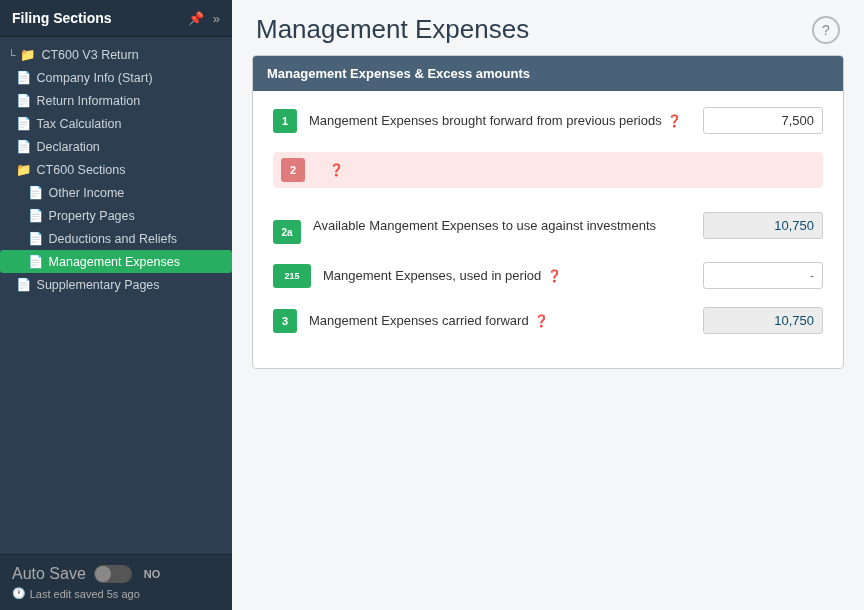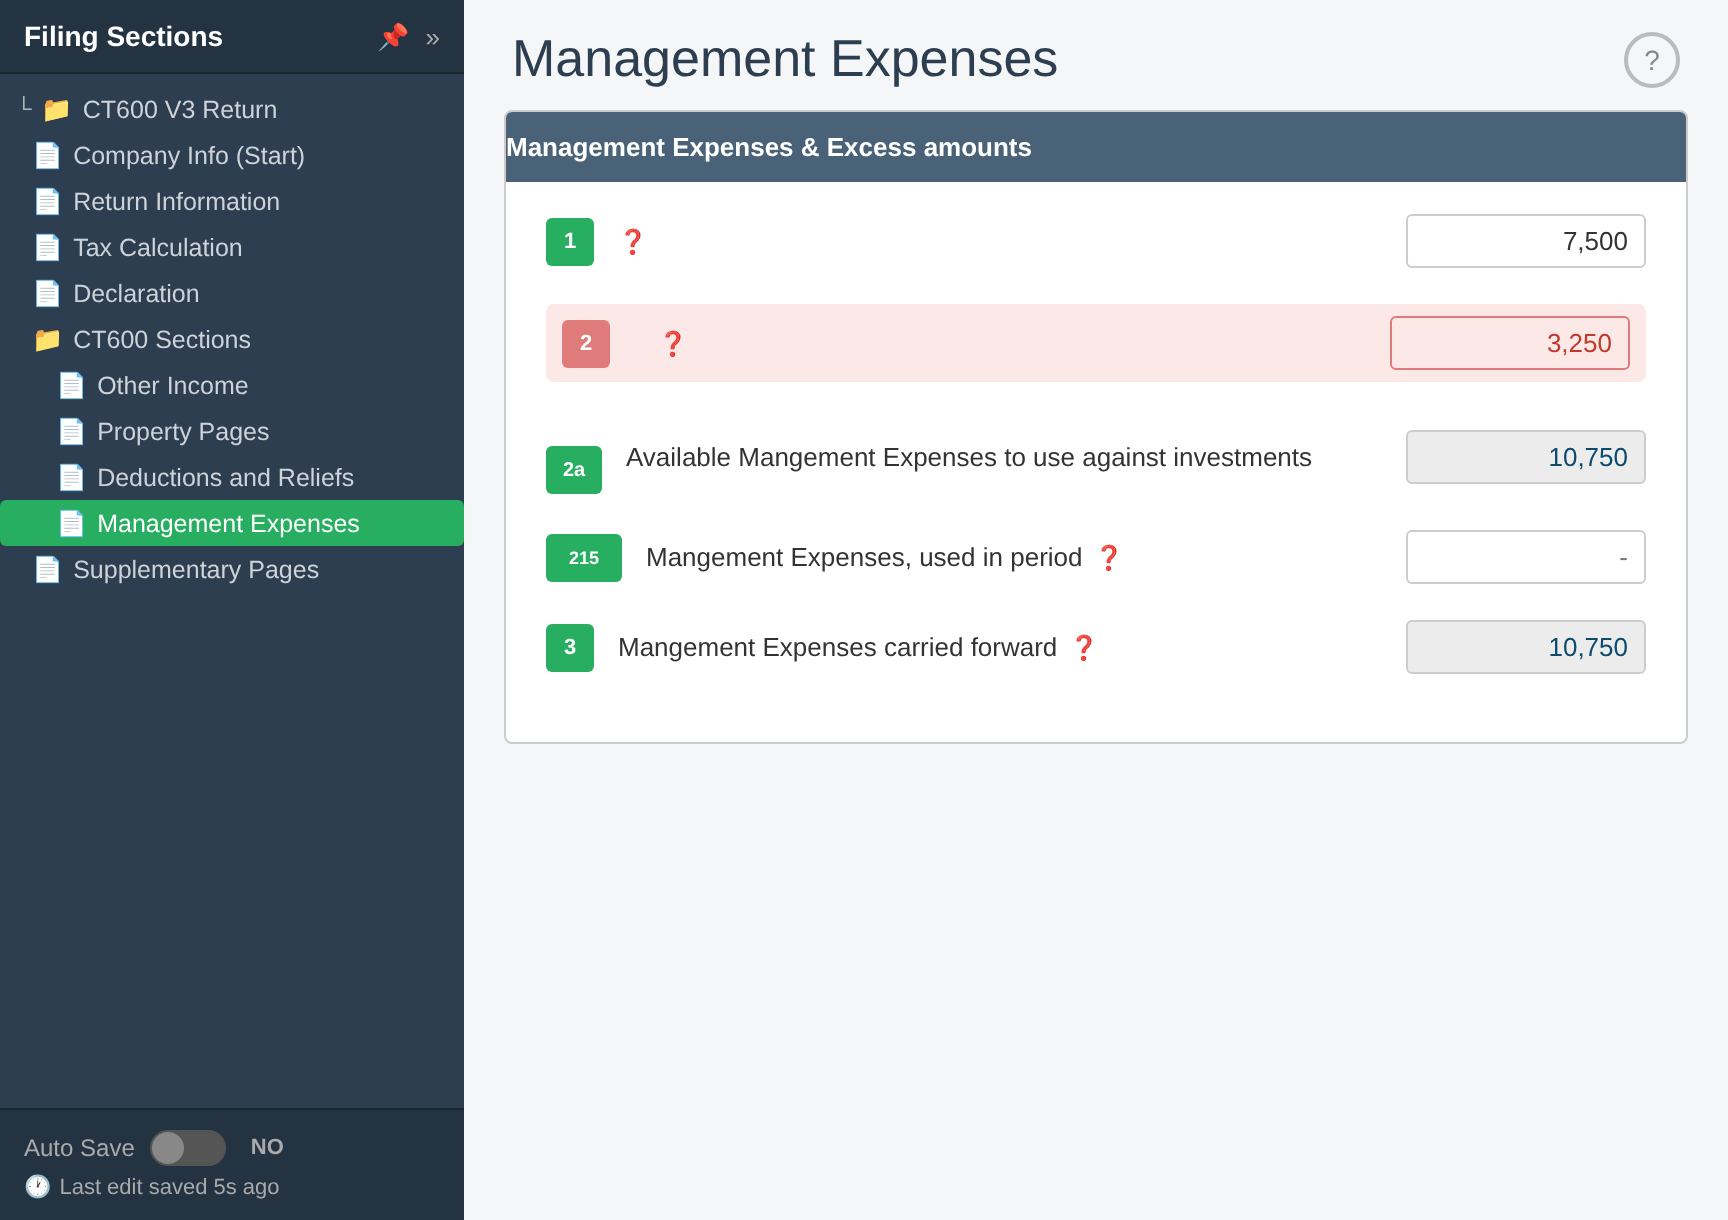--- a/index.html
+++ b/index.html
@@ -12,35 +12,35 @@
     .sidebar-header { background: #243342; padding: 10px 12px; display: flex; align-items: center; justify-content: space-between; border-bottom: 1px solid #1a252f; }
     .sidebar-title { font-size: 14px; font-weight: bold; color: #fff; }
     .sidebar-header-icons { display: flex; gap: 8px; color: #aaa; }
     .sidebar-nav { flex: 1; overflow-y: auto; padding: 6px 0; }
     .nav-item { display: flex; align-items: center; padding: 4px 8px; cursor: pointer; color: #cdd3d8; font-size: 12.5px; }
     .nav-item.active { background: #27ae60; color: #fff; border-radius: 3px; }
     .nav-item .icon { margin-right: 5px; font-size: 11px; opacity: 0.8; }
 
     .sidebar-footer { padding: 10px 12px; border-top: 1px solid #1a252f; background: #243342; }
     .autosave-row { display: flex; align-items: center; gap: 8px; margin-bottom: 4px; }
-    .autosave-label { font-size: 12px; color: #aaa; }
+    .autosave-label { font-size: 16px; color: #aaa; }
     .toggle-track { width: 38px; height: 18px; background: #555; border-radius: 9px; position: relative; cursor: pointer; }
     .toggle-knob { width: 16px; height: 16px; background: #888; border-radius: 50%; position: absolute; top: 1px; left: 1px; }
     .toggle-label { font-size: 11px; color: #aaa; margin-left: 4px; font-weight: bold; }
     .last-edit { font-size: 11px; color: #aaa; display: flex; align-items: center; gap: 4px; }
 
     
     .main-content { flex: 1; background: #f5f6f7; display: flex; flex-direction: column; height: 100%; overflow: hidden; }
 
     .page-header { padding: 14px 24px 10px 24px; display: flex; align-items: center; justify-content: space-between; }
     .page-title { font-size: 26px; font-weight: 300; color: #2c3e50; }
     .help-icon { width: 28px; height: 28px; border-radius: 50%; border: 2px solid #bbb; display: flex; align-items: center; justify-content: center; color: #888; font-size: 14px; cursor: pointer; }
 
     .section-card { margin: 0 20px 16px 20px; border: 1px solid #ccc; border-radius: 4px; background: #fff; overflow: hidden; }
-    .section-header { background: #4a6278; color: #fff; padding: 10px 0; font-size: 13px; font-weight: 600; }
+    .section-header { background: #4a6278; color: #fff; padding: 10px 14px; font-size: 13px; font-weight: 600; }
 
     .fields-area { padding: 16px 20px; }
     .field-row { display: flex; align-items: center; margin-bottom: 18px; }
     .field-badge { width: 24px; height: 24px; border-radius: 3px; display: flex; align-items: center; justify-content: center; font-size: 11px; font-weight: bold; color: #fff; margin-right: 12px; flex-shrink: 0; }
     .badge-green { background: #27ae60; }
     .badge-pink { background: #e07b7b; }
 
     .field-label { flex: 1; color: #333; font-size: 13px; display: flex; align-items: center; gap: 6px; }
     .field-help { color: #aaa; font-size: 12px; cursor: pointer; }
 
@@ -151,33 +151,33 @@
     <div class="section-card">
       <div class="section-header">Management Expenses &amp; Excess amounts</div>
 
       <div class="fields-area">
 
         <div class="field-row">
           <div class="field-badge badge-green">
             <span>1</span>
           </div>
           <div class="field-label">
+            <span>Mangement Expenses brought forward from previous periods</span>
             <span class="field-help">❓</span>
           </div>
           <input class="field-input" type="text" value="7,500" style="">
         </div>
 
         <div style="display:flex; align-items:center; margin-bottom:18px; background:#fde8e8; border-radius:4px; padding:6px 8px;">
           <div class="field-badge badge-pink">
             <span>2</span>
           </div>
           <div class="field-label" style="margin-left:12px;">
             <span class="field-help">❓</span>
           </div>
-          <input class="field-input highlighted-pink" type="text" value="3,250" style="">
         </div>
 
         <div class="field-row">
           <div class="field-badge badge-green" style="font-size:10px; width:28px;margin-top:14px;">
             <span>2a</span>
           </div>
           <div class="field-label">
             <span>Available Mangement Expenses to use against investments</span>
           </div>
           <input class="field-input read-only" type="text" readonly="" value="10,750" style="">

